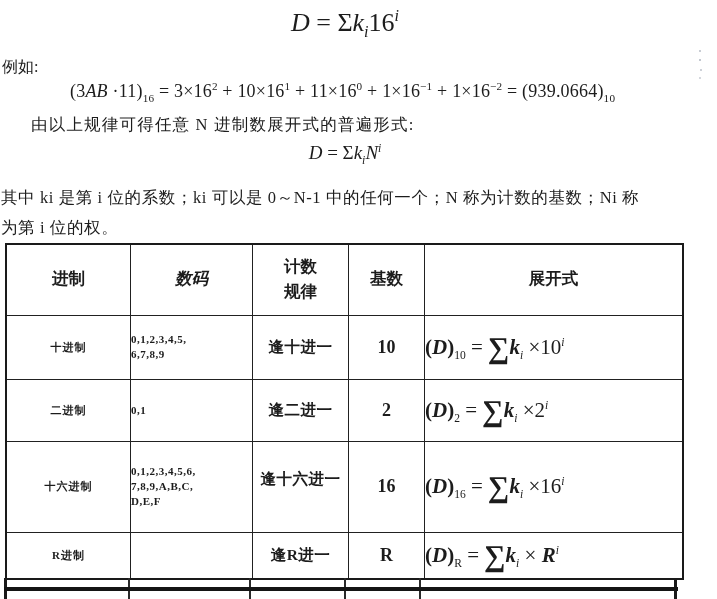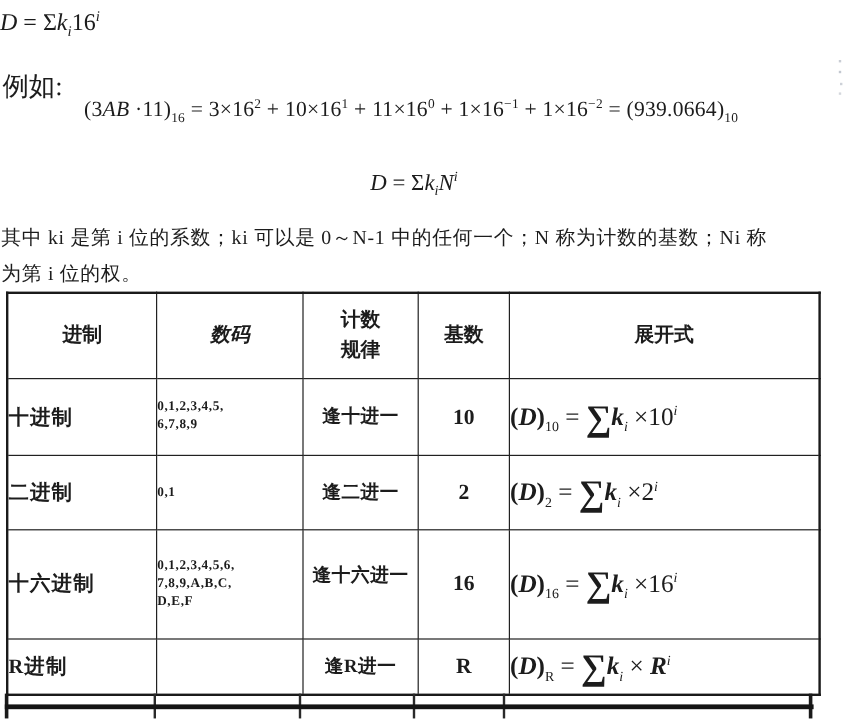--- a/index.html
+++ b/index.html
@@ -2,26 +2,26 @@
 <html><head>
 <meta charset="utf-8">
 <style>
   html,body{margin:0;padding:0;background:#fff;}
   .page{
     position:relative;width:717px;height:599px;background:#fff;overflow:hidden;
     font-family:"Liberation Serif","DejaVu Serif",serif;color:#1c1c1c;
   }
   
   .formula-top{
-    position:absolute;top:8px;left:0;width:690px;
-    font-size:20px;font-style:normal;
+    position:absolute;top:8px;left:0;width:690px;text-align:center;
+    font-size:26px;font-style:normal;
   }
   .formula-top i,.formula-gen i,.example-formula i{font-family:"Liberation Serif",serif;}
   .example-label{
-    position:absolute;top:57px;left:2px;font-size:22px;
+    position:absolute;top:57px;left:2px;font-size:16px;
     font-family:"Liberation Serif","DejaVu Serif",serif;
   }
   .example-formula{
     position:absolute;top:81px;left:70px;font-size:18px;white-space:nowrap;
     letter-spacing:.2px;
   }
   .intro-text{
     position:absolute;top:114px;left:31px;font-size:16.5px;letter-spacing:1.2px;
   }
   .formula-gen{
@@ -43,21 +43,21 @@
     position:absolute;top:243px;left:5px;width:671px;height:337px;
     border-collapse:collapse;table-layout:fixed;
   }
   .tbl td{border:1.5px solid #212121;vertical-align:middle;padding:0;overflow:hidden;}
   .tbl{border:2.5px solid #1a1a1a;}
   .c1{width:123px;} .c2{width:121px;font-style:italic;} .c3{width:95px;} .c4{width:75px;} .c5{width:257px;}
   tr.hdr{height:71px;} tr.r1{height:64px;} tr.r2{height:62px;} tr.r3{height:91px;} tr.r4{height:47px;padding-left:17px;}
   .th-cell{
     text-align:center;font-weight:bold;font-size:16.5px;white-space:pre-line;line-height:1.5;
   }
-  .sys-cell{text-align:left;font-weight:bold;font-size:17px;letter-spacing:1px;margin-top:41px;}
+  .sys-cell{text-align:center;font-weight:bold;font-size:11px;letter-spacing:1px;margin-top:41px;}
   .dig-cell{
     text-align:left;padding-left:11px;font-weight:bold;font-size:11px;
     white-space:pre-line;line-height:1.35;letter-spacing:.5px;
   }
   .rule-cell{text-align:center;font-weight:bold;font-size:15.5px;letter-spacing:.5px;}
   tr.r3 .rule-cell{vertical-align:top;padding-top:27px;}
   .base-cell{text-align:center;font-weight:bold;font-size:18px;}
   .exp-cell{font-size:21px;white-space:nowrap;}
   .exp-cell .sum{font-size:30px;font-weight:bold;vertical-align:-4px;line-height:0;}
   .exp-cell sub{font-size:55%;} .exp-cell sup{font-size:55%;}
@@ -70,20 +70,21 @@
 <body>
 
 <div class="page">
 
   <div class="formula-top"><i>D</i> = Σ<i>k</i><sub><i>i</i></sub>16<sup><i>i</i></sup></div>
 
   <div class="example-label">例如:</div>
 
   <div class="example-formula">(3<i>AB</i> ·11)<sub>16</sub> = 3×16<sup>2</sup> + 10×16<sup>1</sup> + 11×16<sup>0</sup> + 1×16<sup>−1</sup> + 1×16<sup>−2</sup> = (939.0664)<sub>10</sub></div>
 
+  <div class="intro-text">由以上规律可得任意 N 进制数展开式的普遍形式:</div>
 
   <div class="formula-gen"><i>D</i> = Σ<i>k</i><sub><i>i</i></sub><i>N</i><sup><i>i</i></sup></div>
 
   <div class="body-text">
     <div>其中 ki 是第 i 位的系数；ki 可以是 0～N-1 中的任何一个；N 称为计数的基数；Ni 称</div>
     <div>为第 i 位的权。</div>
   </div>
 
   <div class="artifact"></div>
 

